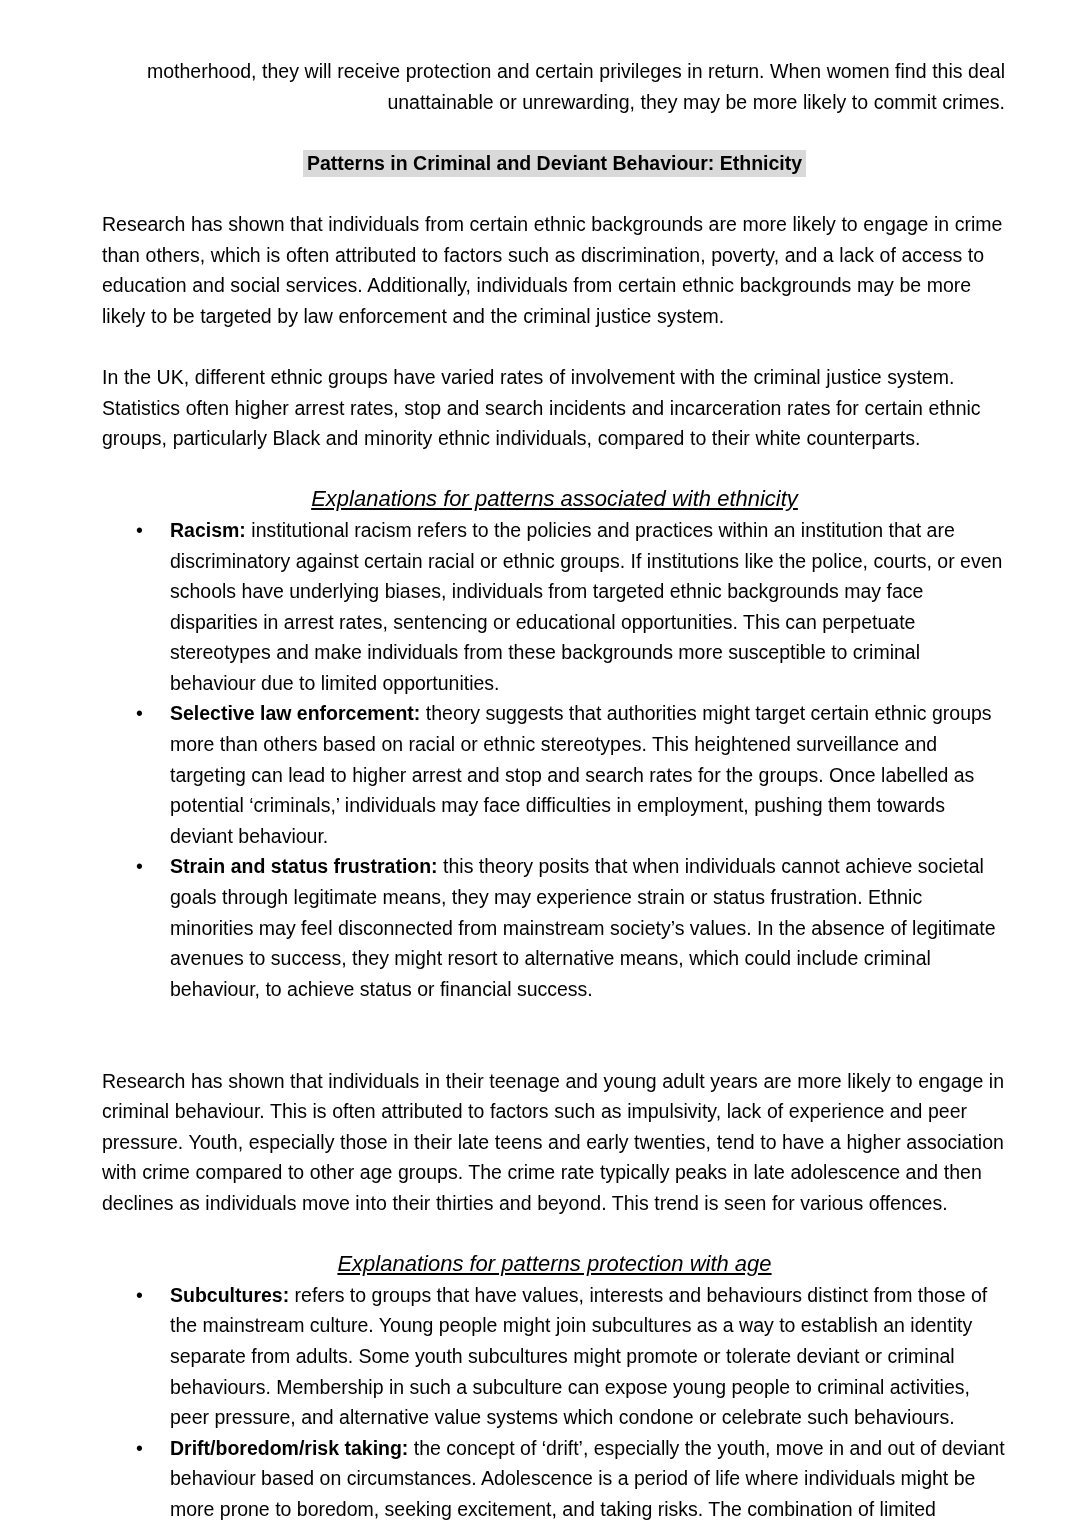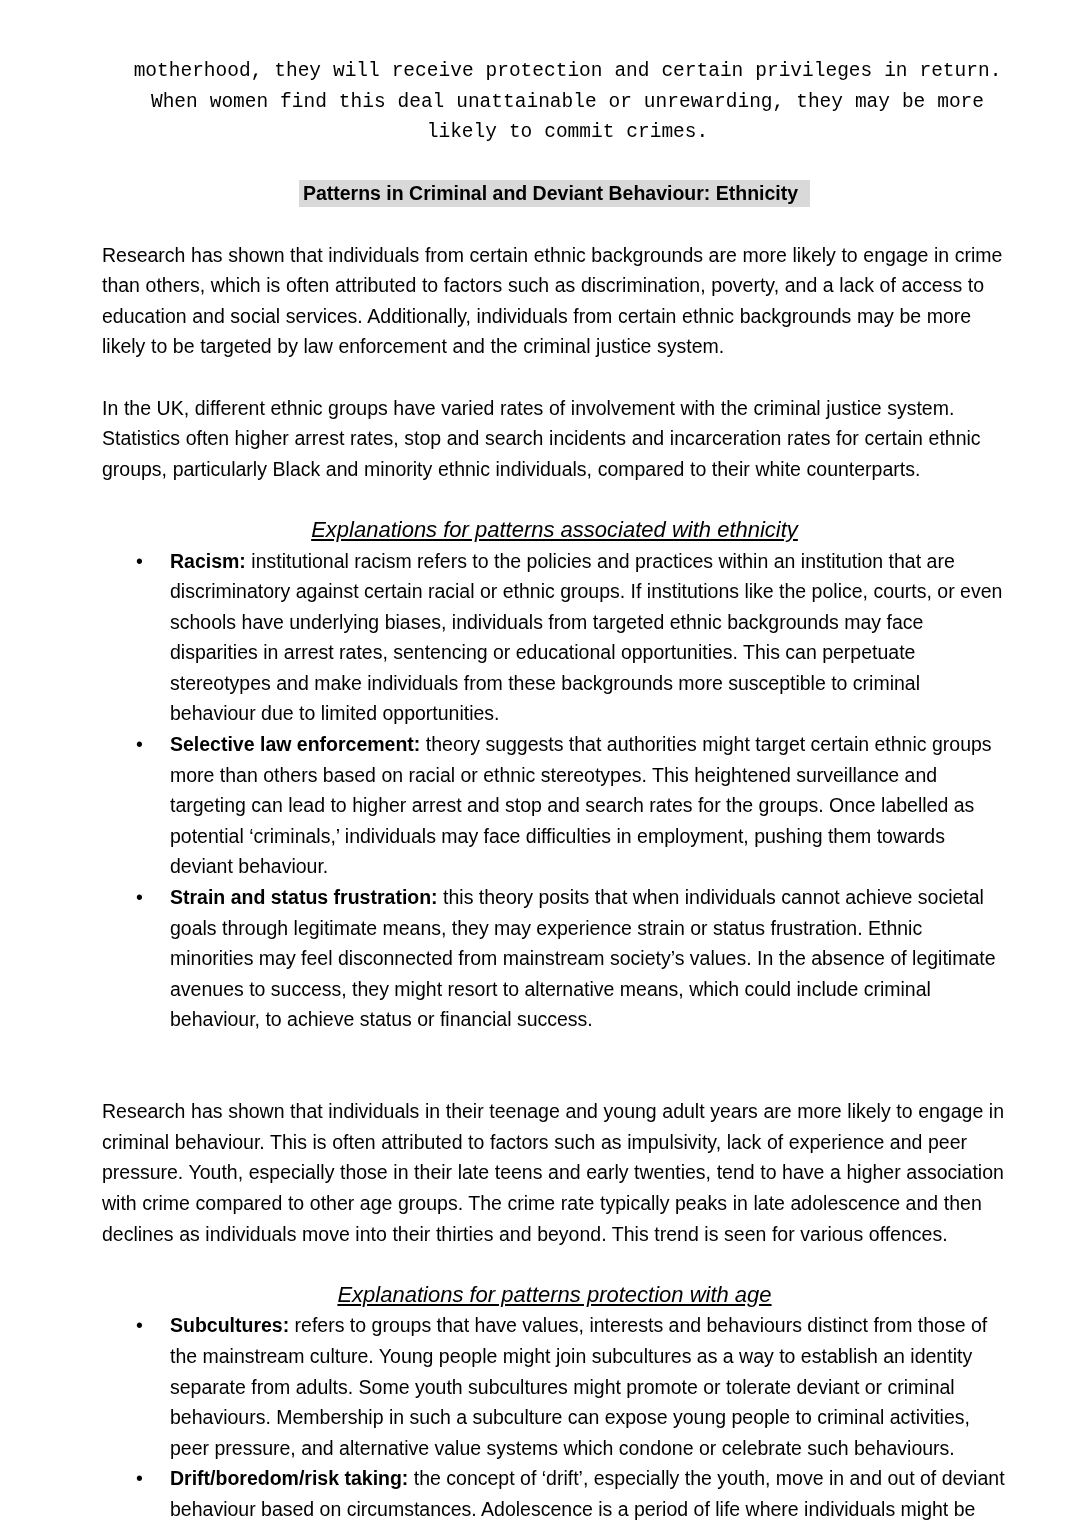--- a/index.html
+++ b/index.html
@@ -30,22 +30,21 @@
 
   p.para {
     margin: 0;
     font-size: 19.5px;
     line-height: 30.6px;
     letter-spacing: 0.0px;
     word-spacing: 0.2px;
   }
 
   p.para.left {
-    text-align: center;
-    font-family: Liberation Mono, monospace;
+    text-align: right;
   }
 
   p.para.center {
     text-align: left;
     margin-left: -28px;
     margin-right: -2px;
     width: 905px;
   }
 
   .spacer-line {
@@ -58,21 +57,21 @@
     margin-left: -28px;
     width: 905px;
   }
 
   .heading-hl {
     display: inline;
     background: #d9d9d9;
     font-size: 19.5px;
     font-weight: bold;
     line-height: 30.6px;
-    padding: 2px 12px 3px 4px;
+    padding: 2px 4px 3px 4px;
     box-decoration-break: clone;
     -webkit-box-decoration-break: clone;
   }
 
   .subheading-wrap {
     text-align: center;
     margin: 0;
     margin-left: -28px;
     width: 905px;
   }

